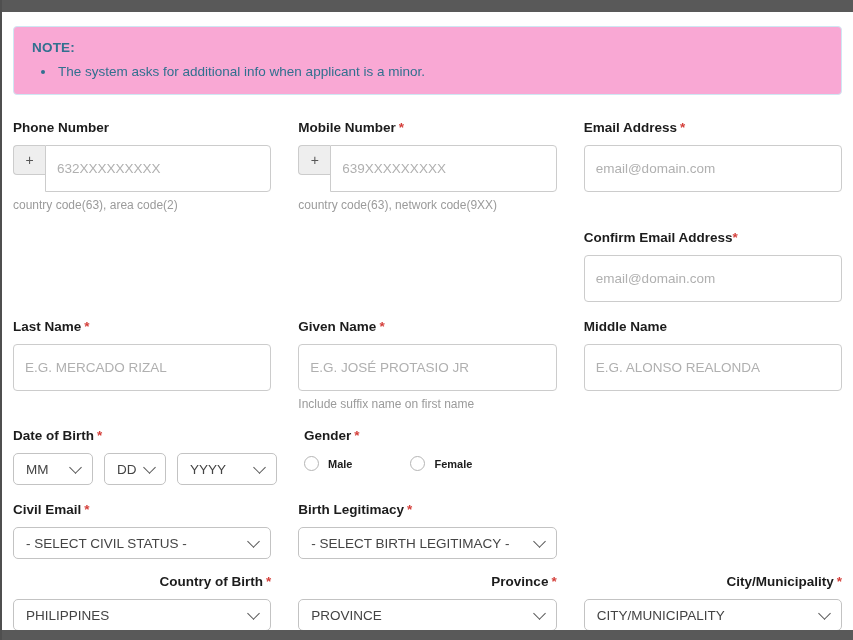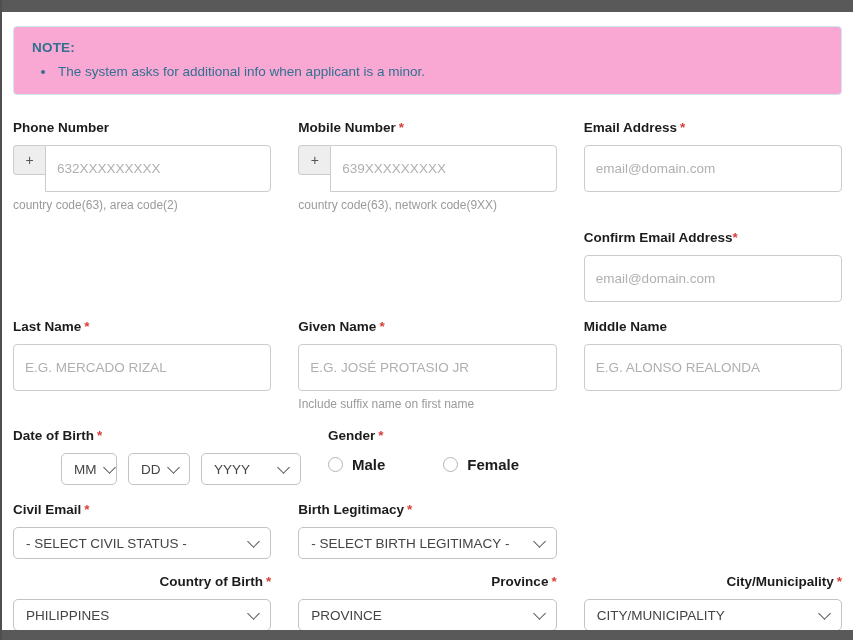--- a/index.html
+++ b/index.html
@@ -24,25 +24,25 @@
   .req.tight{margin-left:0;}
   .input-group{display:flex;}
   .addon{width:32px;height:30px;box-sizing:border-box;background:#eee;border:1px solid #ccc;border-right:none;border-radius:4px 0 0 4px;display:flex;align-items:center;justify-content:center;color:#555;font-size:14px;flex:none;}
   input.text{height:47px;box-sizing:border-box;border:1px solid #ccc;border-radius:4px;padding:0 11px;font-size:13.5px;color:#333;width:100%;font-family:inherit;outline:none;}
   .input-group input.text{border-radius:0 4px 4px 0;flex:1;min-width:0;}
   input.text::placeholder{color:#b0b0b0;opacity:1;}
   .helper{font-size:12px;color:#9b9b9b;margin-top:6px;line-height:14px;}
   .select{height:32px;box-sizing:border-box;border:1px solid #c3c3c3;border-radius:5px;background:#fff;display:flex;align-items:center;justify-content:space-between;padding:0 12px;font-size:13.5px;color:#444;cursor:pointer;}
   .chev{width:8px;height:8px;border-right:1.5px solid #555;border-bottom:1.5px solid #555;transform:rotate(45deg);margin-left:8px;margin-top:-4px;flex:none;}
   .dob-selects{display:flex;gap:11px;}
-  .sel-mm{width:56px;flex:none;margin-left:48px;}
+  .sel-mm{width:80px;flex:none;}
   .sel-dd{width:62px;flex:none;}
   .sel-yyyy{width:100px;flex:none;}
   .radio-row{display:flex;gap:58px;margin-top:12px;align-items:center;}
-  .radio{display:flex;align-items:center;gap:9px;font-weight:bold;font-size:15px;color:#1c1c1c;cursor:pointer;}
+  .radio{display:flex;align-items:center;gap:9px;font-weight:bold;font-size:11px;color:#1c1c1c;cursor:pointer;}
   .radio-circle{width:15px;height:15px;border:1px solid #b5b5b5;border-radius:50%;background:#fff;box-sizing:border-box;flex:none;}
   .btn-row{display:flex;justify-content:flex-end;gap:29px;margin-top:13px;}
   .btn{width:186px;height:26px;box-sizing:border-box;background:#4a7ab6;border:1px solid #41699c;border-radius:3px;color:#fff;font-size:16px;display:flex;align-items:center;justify-content:center;font-family:inherit;cursor:pointer;letter-spacing:.3px;}
 </style>
 </head>
 <body>
 
 <div class="edge-left"></div>
 <div class="topbar"></div>
 

